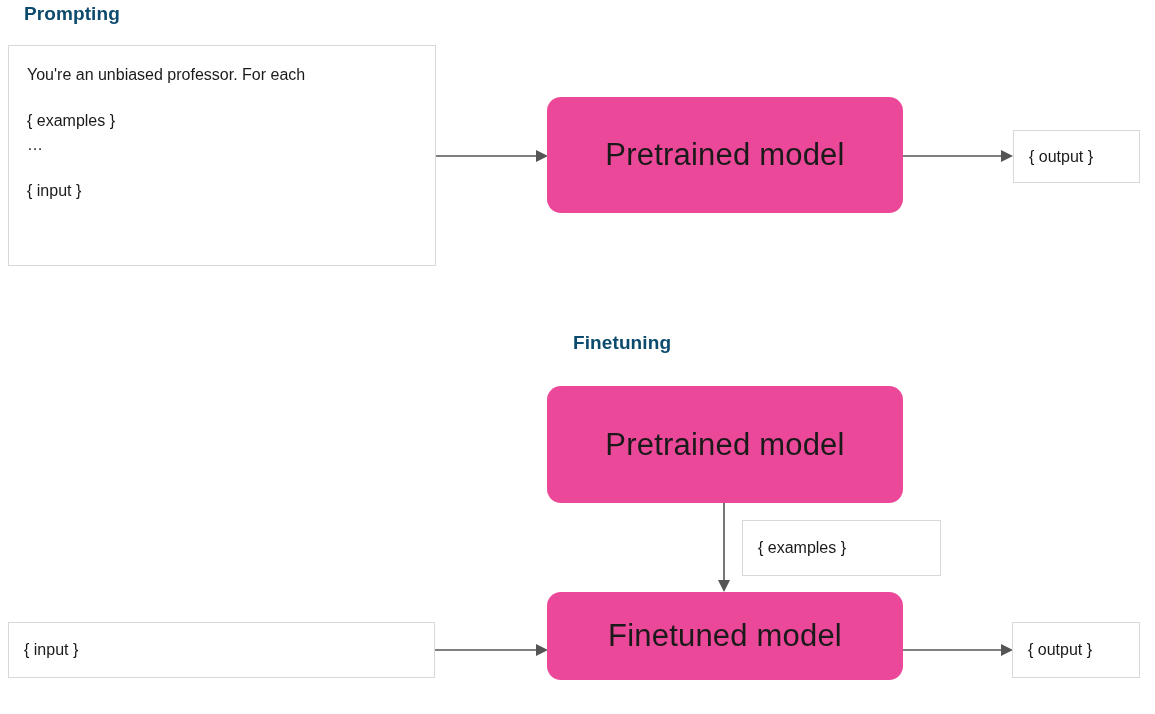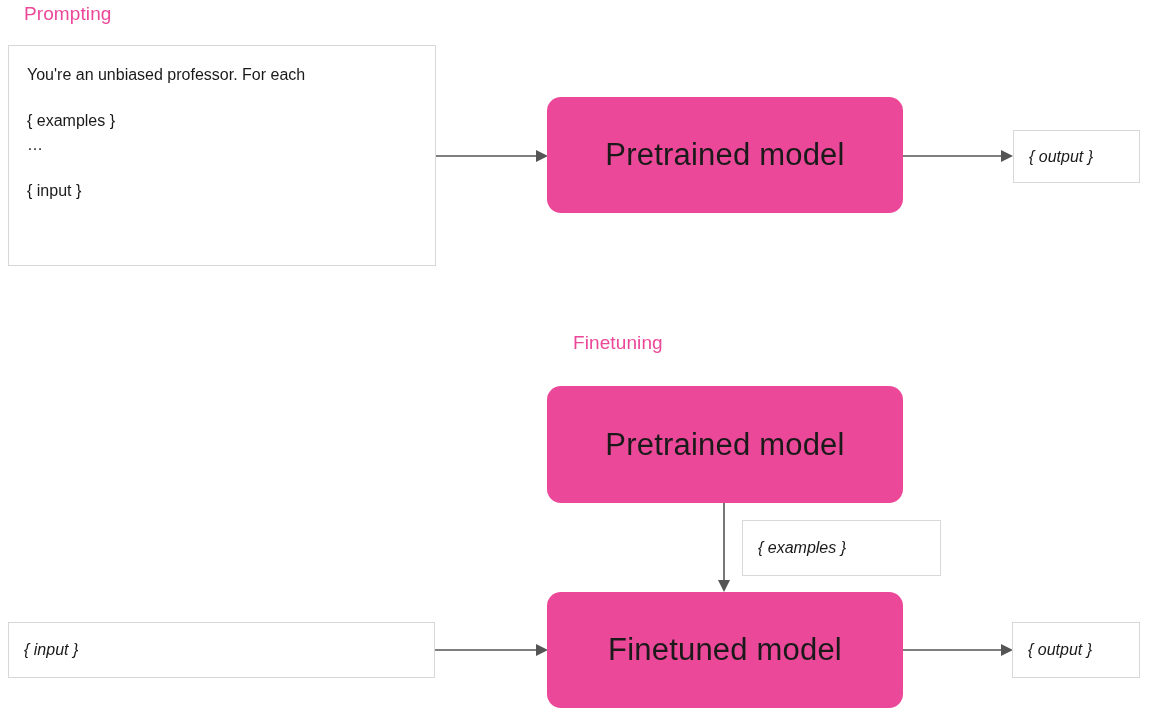--- a/index.html
+++ b/index.html
@@ -10,25 +10,25 @@
   body {
     width: 1155px;
     height: 714px;
     position: relative;
     font-family: "Liberation Sans", "DejaVu Sans", sans-serif;
     color: #111111;
     overflow: hidden;
   }
   .section-title {
     position: absolute;
-    font-weight: normal;
+    font-weight: bold;
     font-size: 19px;
     line-height: 22px;
     letter-spacing: 0.1px;
-    color: #ec4899;
+    color: #0c4a6e;
     white-space: nowrap;
   }
   .plain-box {
     position: absolute;
     background: #ffffff;
     border: 1px solid #d8d8d8;
     box-sizing: border-box;
   }
   .plain-box .box-text {
     font-size: 16px;
@@ -44,21 +44,20 @@
     line-height: 24px;
     color: #1a1a1a;
     white-space: pre-wrap;
   }
   .prompt-gap {
     height: 22px;
   }
   .token-box {
     display: flex;
     align-items: center;
-    font-style: italic;
   }
   .token-box .box-text {
     padding-left: 15px;
     font-size: 16px;
     line-height: 20px;
   }
   .model-box {
     position: absolute;
     background: #ec4899;
     border-radius: 14px;
@@ -138,21 +137,21 @@
   <span class="box-text">{ input }</span>
 </div>
 
 <div class="arrow" style="left:435px; top:640px; width:113px; height:20px;">
   <svg width="113" height="20" viewBox="0 0 113 20">
     <line x1="0" y1="10" x2="101" y2="10" stroke="#555555" stroke-width="1.6"></line>
     <polygon points="101,4 113,10 101,16" fill="#555555"></polygon>
   </svg>
 </div>
 
-<div class="model-box" style="left:547px; top:592px; width:356px; height:116px;">
+<div class="model-box" style="left:547px; top:592px; width:356px; height:88px;">
   <span class="model-label">Finetuned model</span>
 </div>
 
 <div class="arrow" style="left:903px; top:640px; width:110px; height:20px;">
   <svg width="110" height="20" viewBox="0 0 110 20">
     <line x1="0" y1="10" x2="98" y2="10" stroke="#555555" stroke-width="1.6"></line>
     <polygon points="98,4 110,10 98,16" fill="#555555"></polygon>
   </svg>
 </div>
 

